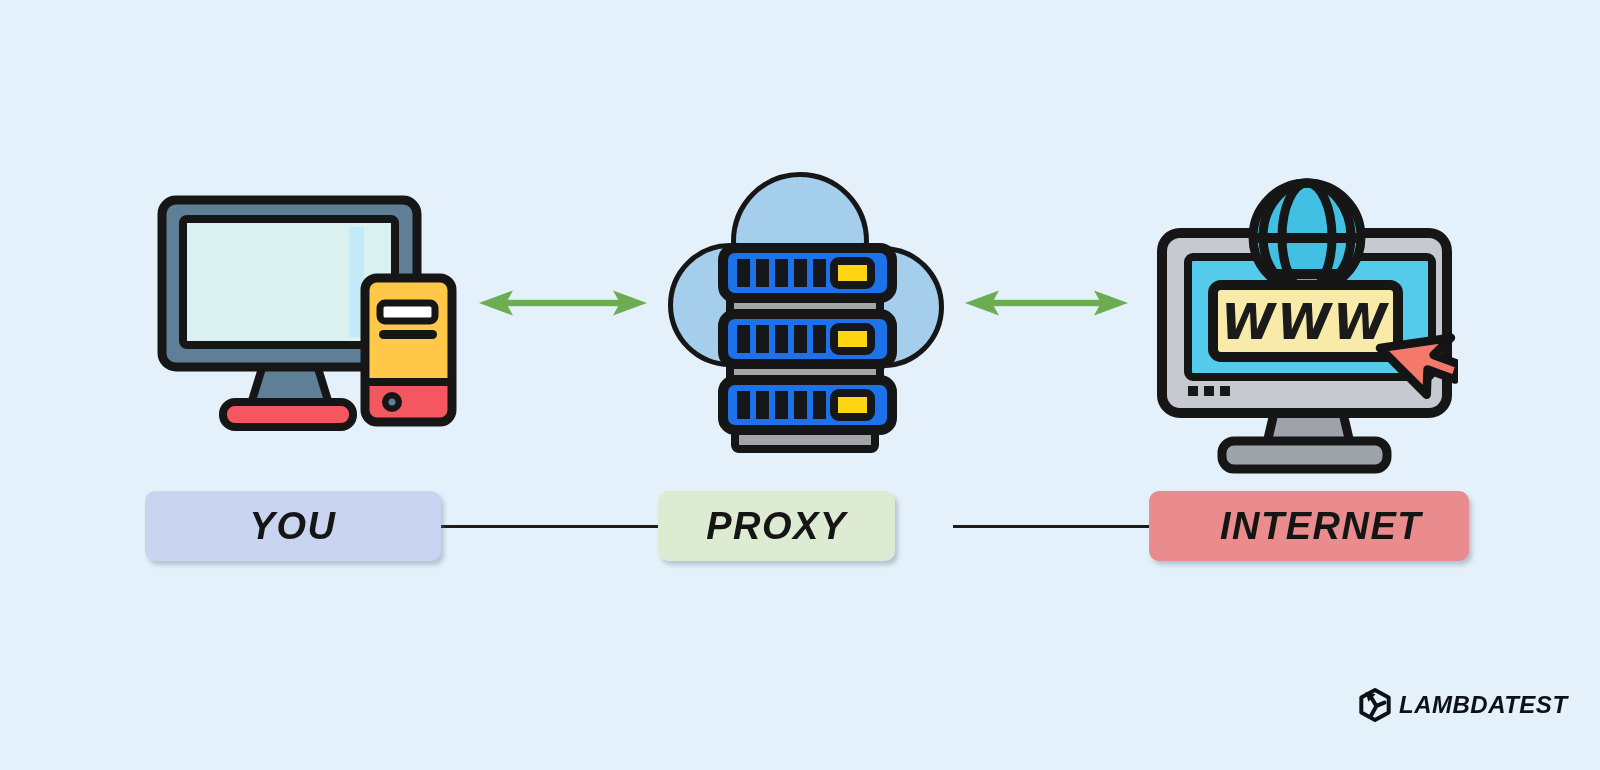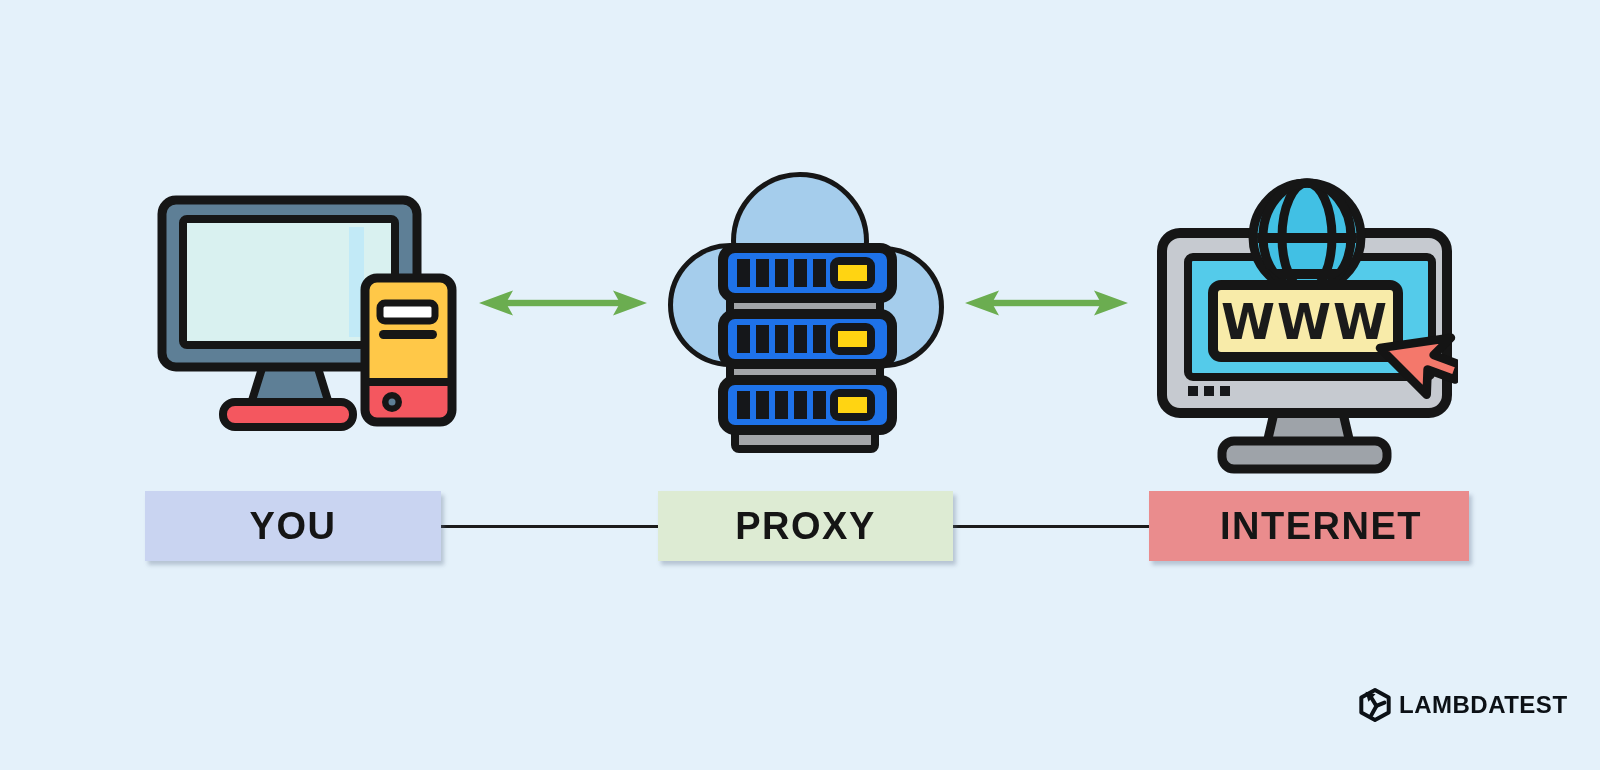--- a/index.html
+++ b/index.html
@@ -2,33 +2,35 @@
 <html><head>
 <meta charset="utf-8">
 <style>
   html,body{margin:0;padding:0;background:#cfe3ef;}
   .canvas{
     position:relative;
     width:1600px;height:770px;
     background:#E4F1FA;
     overflow:hidden;
     font-family:"Liberation Sans", sans-serif;
+    font-style:italic;
   }
   .abs{position:absolute;}
   .label-box{
     position:absolute;
     top:491px;height:70px;width:296px;
     display:flex;align-items:center;justify-content:center;
     box-shadow:3px 4px 4px rgba(96,115,140,.35);
+    border-radius:10px;
   }
   .label-box span{
     font-size:38px;font-weight:bold;color:#151515;letter-spacing:1.5px;
   }
   .box-you{left:145px;background:#C9D4F1;}
-  .box-proxy{left:658px;background:#DDEBD3;width:295px;}
+  .box-proxy{left:658px;background:#DDEBD3;width:237px;}
   .box-internet{left:1149px;background:#EA8C8D;padding-left:24px;}
   .connector{
     position:absolute;top:525px;height:3px;background:#1b1b1b;
   }
   .conn-1{left:441px;width:217px;}
   .conn-2{left:953px;width:196px;}
   .brand{
     position:absolute;left:1358px;top:686px;
     display:flex;align-items:center;gap:7px;
   }

